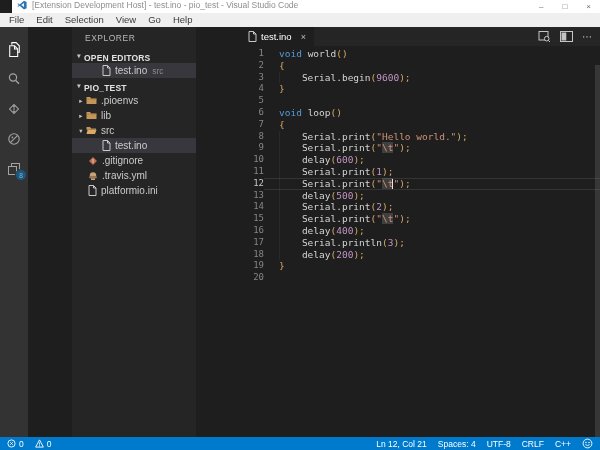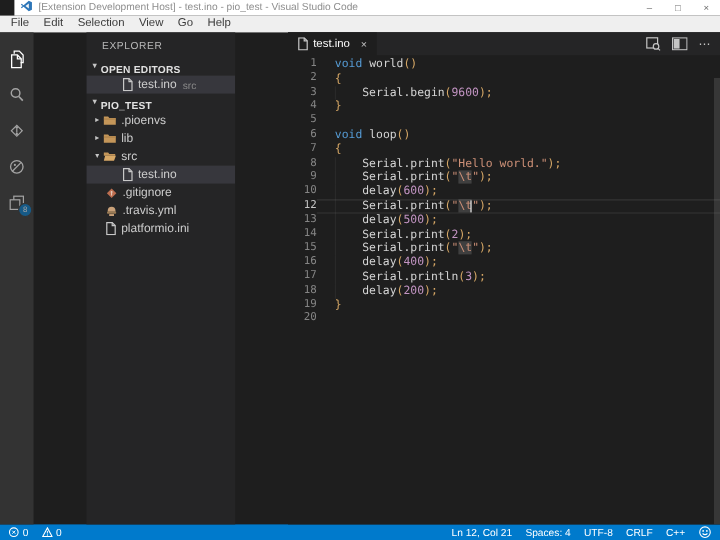--- a/index.html
+++ b/index.html
@@ -316,20 +316,24 @@
               <span class="ln">8</span>
               <span class="code"><span class="tok-t">    Serial.print</span><span class="tok-g">(</span><span class="tok-s">"Hello world."</span><span class="tok-g">);</span></span>
             </div>
             <div class="code-line ind">
               <span class="ln">9</span>
               <span class="code"><span class="tok-t">    Serial.print</span><span class="tok-g">(</span><span class="tok-s">"</span><span class="tok-hs">\t</span><span class="tok-s">"</span><span class="tok-g">);</span></span>
             </div>
             <div class="code-line ind">
               <span class="ln">10</span>
               <span class="code"><span class="tok-t">    delay</span><span class="tok-g">(</span><span class="tok-n">600</span><span class="tok-g">);</span></span>
+            </div>
+            <div class="code-line ind">
+              <span class="ln">11</span>
+              <span class="code"><span class="tok-t">    Serial.print</span><span class="tok-g">(</span><span class="tok-n">1</span><span class="tok-g">);</span></span>
             </div>
             <div class="code-line current ind">
               <span class="ln">12</span>
               <span class="code"><span class="tok-t">    Serial.print</span><span class="tok-g">(</span><span class="tok-s">"</span><span class="tok-hs">\t</span><span class="caret"></span><span class="tok-s">"</span><span class="tok-g">);</span></span>
             </div>
             <div class="code-line ind">
               <span class="ln">13</span>
               <span class="code"><span class="tok-t">    delay</span><span class="tok-g">(</span><span class="tok-n">500</span><span class="tok-g">);</span></span>
             </div>
             <div class="code-line ind">

